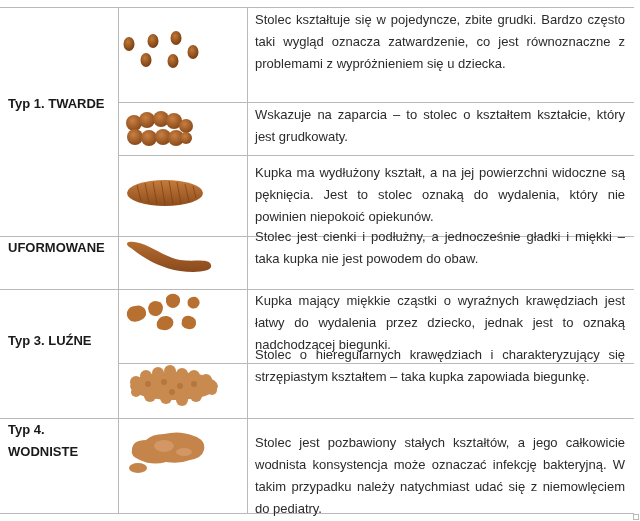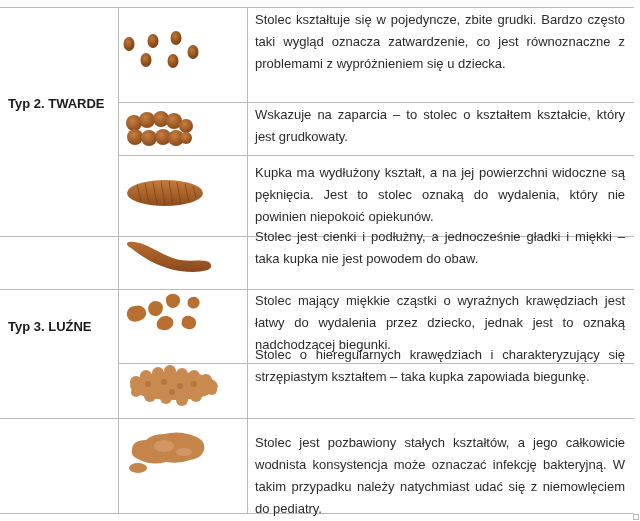--- a/index.html
+++ b/index.html
@@ -25,25 +25,28 @@
 <div class="hline" style="top:236px"></div>
 <div class="hline" style="top:289px"></div>
 <div class="hline" style="top:363px;left:118px;width:516px"></div>
 <div class="hline" style="top:418px"></div>
 <div class="hline" style="top:513px"></div>
 
 <div class="vline" style="left:118px;top:7px;height:507px"></div>
 <div class="vline" style="left:247px;top:7px;height:507px"></div>
 <div class="corner"></div>
 
-<div class="cat" style="top:93px">Typ 2. TWARDE</div>
+<div class="cat" style="top:93px">Typ 1. TWARDE</div>
 <div class="cat" style="top:237px">
+  <div>UFORMOWANE</div>
 </div>
-<div class="cat" style="top:316px">Typ 3. LUŹNE</div>
+<div class="cat" style="top:330px">Typ 3. LUŹNE</div>
 <div class="cat" style="top:419px">
+  <div>Typ 4.</div>
+  <div>WODNISTE</div>
 </div>
 
 <svg class="pic" style="left:120px;top:28px" width="90" height="50" viewBox="0 0 90 50">
   <defs>
       <radialGradient id="g1" cx="40%" cy="35%" r="65%">
         <stop offset="0" stop-color="#c07838"></stop>
         <stop offset="1" stop-color="#7a3e12"></stop>
       </radialGradient>
     </defs>
   <ellipse cx="9" cy="16" rx="5.5" ry="7" fill="url(#g1)"></ellipse>
@@ -148,15 +151,15 @@
   <g fill="#d8a070" opacity="0.7">
     <ellipse cx="40" cy="26" rx="10" ry="6"></ellipse>
       <ellipse cx="60" cy="32" rx="8" ry="4"></ellipse>
   </g>
 </svg>
 
 <div class="desc" style="top:9px">Stolec kształtuje się w pojedyncze, zbite grudki. Bardzo często taki wygląd oznacza zatwardzenie, co jest równoznaczne z problemami z wypróżnieniem się u dziecka.</div>
 <div class="desc" style="top:104px">Wskazuje na zaparcia – to stolec o kształtem kształcie, który jest grudkowaty.</div>
 <div class="desc" style="top:162px">Kupka ma wydłużony kształt, a na jej powierzchni widoczne są pęknięcia. Jest to stolec oznaką do wydalenia, który nie powinien niepokoić opiekunów.</div>
 <div class="desc" style="top:226px">Stolec jest cienki i podłużny, a jednocześnie gładki i miękki – taka kupka nie jest powodem do obaw.</div>
-<div class="desc" style="top:290px">Stolec mający miękkie cząstki o wyraźnych krawędziach jest łatwy do wydalenia przez dziecko, jednak jest to oznaką nadchodzącej biegunki.</div>
+<div class="desc" style="top:290px">Kupka mający miękkie cząstki o wyraźnych krawędziach jest łatwy do wydalenia przez dziecko, jednak jest to oznaką nadchodzącej biegunki.</div>
 <div class="desc" style="top:344px">Stolec o nieregularnych krawędziach i charakteryzujący się strzępiastym kształtem – taka kupka zapowiada biegunkę.</div>
 <div class="desc" style="top:432px">Stolec jest pozbawiony stałych kształtów, a jego całkowicie wodnista konsystencja może oznaczać infekcję bakteryjną. W takim przypadku należy natychmiast udać się z niemowlęciem do pediatry.</div>
 
 </body></html>

